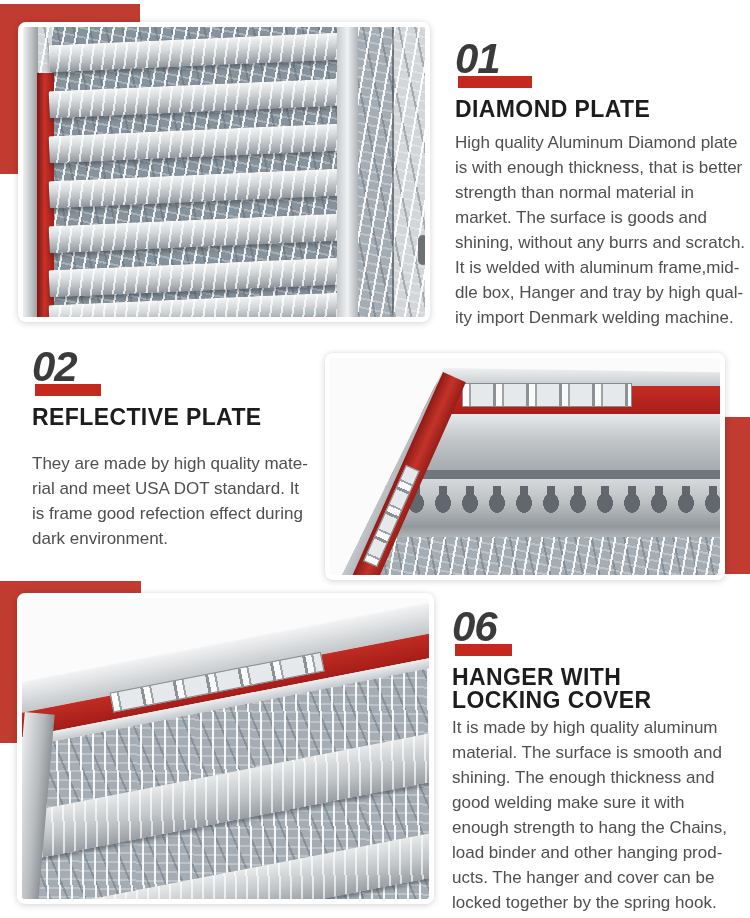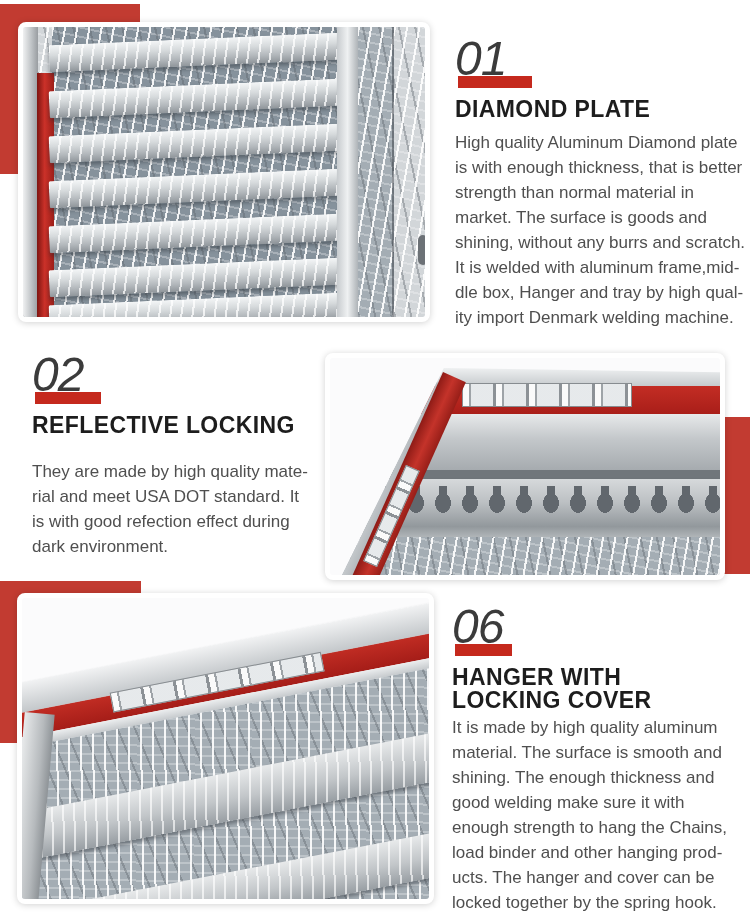--- a/index.html
+++ b/index.html
@@ -120,25 +120,25 @@
                linear-gradient(180deg,#e8eaeb 0,#c2c6c9 55%,#989ea3 100%);
              box-shadow:0 3px 4px rgba(30,36,42,.4); }
   .st1{ top:128px; } .st2{ top:226px; height:44px; }
   .p3-rail { position:absolute; left:-6px; top:115px; width:30px; height:200px;
              transform:rotate(5deg);
              background:linear-gradient(90deg,#e8eaeb,#b6babd 65%,#8e9397); }
 
   
   .text-col { position:absolute; z-index:3; }
   .t1 { left:455px; top:36px;  width:300px; }
-  .t2 { left:32px;  top:352px; width:312px; }
+  .t2 { left:32px;  top:344px; width:312px; }
   .t3 { left:452px; top:604px; width:300px; }
   .num-wrap { position:relative; height:50px; }
   .num { position:relative; z-index:1; display:inline-block; color:#3b3b3b;
-         font-style:italic; font-weight:400; font-size:48px; line-height:46px;
+         font-style:italic; font-weight:700; font-size:42px; line-height:46px;
          letter-spacing:-1px; }
   .num-bar { position:absolute; left:3px; bottom:-2px; height:12px;
              background:#c5291d; z-index:0; }
   .b1 { width:74px; } .b2 { width:66px; } .b3 { width:57px; }
   .title { margin:12px 0 0; color:#1d1d1d; font-weight:bold; font-size:23px;
            line-height:23px; letter-spacing:.4px; white-space:pre-line; }
   .bodytxt { margin:9px 0 0; color:#4f4f4f; font-size:17px; line-height:25px;
              white-space:pre; }
   .t2 .bodytxt { margin-top:22px; }
   .t3 .bodytxt { margin-top:3px; }
@@ -201,24 +201,24 @@
         <span class="p2-strip-v refl refl--v"></span>
       </div>
     </div>
   </figure>
 
   <div class="text-col t2">
     <div class="num-wrap">
       <span class="num-bar b2"></span>
       <span class="num">02</span>
     </div>
-    <h2 class="title">REFLECTIVE LOCKING</h2>
+    <h2 class="title">REFLECTIVE PLATE</h2>
     <p class="bodytxt">They are made by high quality mate-
 rial and meet USA DOT standard. It
-is with good refection effect during
+is frame good refection effect during
 dark environment.</p>
   </div>
 
   <div class="red-rect r3"></div>
 
   <figure class="photo p3" title="diamond plate box corner with hanger and locking cover">
     <div class="p3-box">
       <div class="p3-row p3-rim"></div>
       <div class="p3-row p3-red"></div>
       <div class="p3-strip refl"></div>

